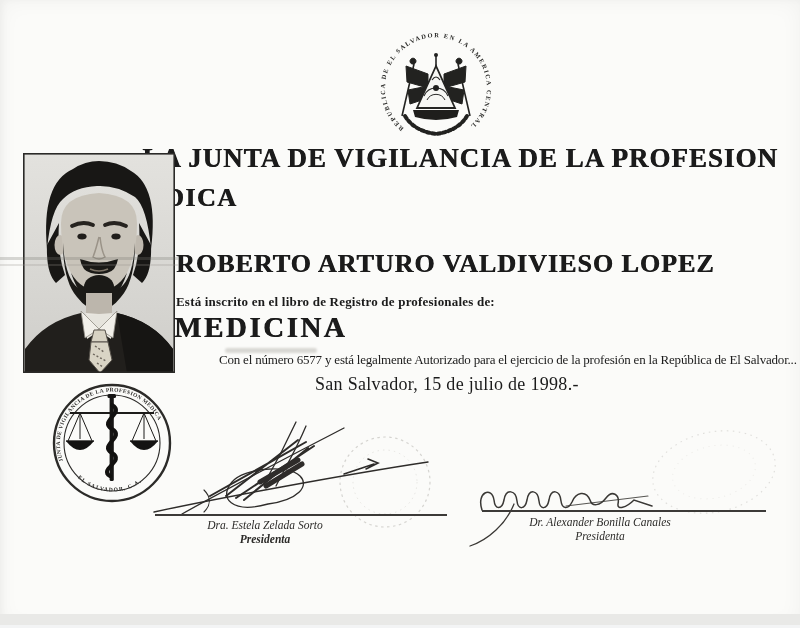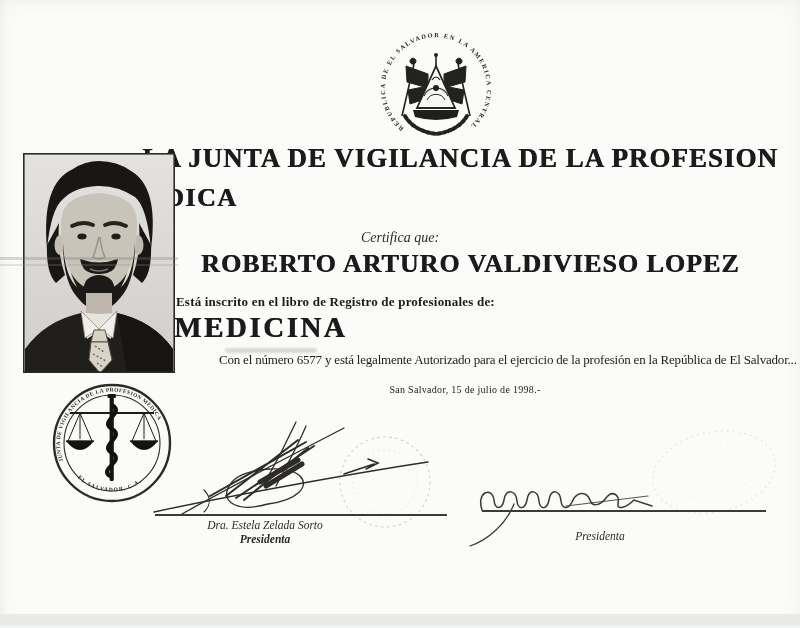--- a/index.html
+++ b/index.html
@@ -12,27 +12,27 @@
   .abs{position:absolute;}
   .bottom-band{left:0;top:614px;width:800px;height:12px;background:#e9e9e7;}
   .bottom-edge{left:0;top:625px;width:800px;height:3px;background:#f3f4f5;}
 
   .title-1{left:140px;top:143px;width:640px;text-align:center;font-size:27px;font-weight:700;
     letter-spacing:1px;text-shadow:0.6px 0 0 currentColor;white-space:nowrap;}
   .title-2{left:120px;top:183px;width:600px;text-align:left;font-size:26px;font-weight:700;
     letter-spacing:1.5px;text-shadow:0.6px 0 0 currentColor;}
   .certifica{left:280px;top:230px;width:240px;text-align:center;font-style:italic;font-size:14px;color:#2a2a28;}
   .holder-name{left:176px;top:249px;font-size:26px;font-weight:700;letter-spacing:1px;
-    text-shadow:0.6px 0 0 currentColor;white-space:nowrap;padding-left:25px;}
+    text-shadow:0.6px 0 0 currentColor;white-space:nowrap;}
   .registry{left:176px;top:294px;font-size:13px;font-weight:700;letter-spacing:0.2px;}
   .profession{left:174px;top:311px;font-size:29px;font-weight:700;letter-spacing:2.5px;
     text-shadow:0.6px 0 0 currentColor;}
   .number-line{left:176px;top:352px;font-size:13px;font-weight:400;letter-spacing:-0.2px;white-space:nowrap;margin-left:43px;}
   .number-smudge{left:225px;top:348px;width:92px;height:5px;background:rgba(165,162,155,0.4);filter:blur(1px);border-radius:3px;}
-  .date-line{left:315px;top:384px;width:300px;text-align:center;font-size:10px;letter-spacing:0.3px;}
+  .date-line{left:315px;top:374px;width:300px;font-size:18px;letter-spacing:0.3px;}
 
   .sig-line{border-top:2px solid #3c3a38;height:0;}
   .sig-line-left{left:155px;top:514px;width:292px;}
   .sig-line-right{left:482px;top:510px;width:284px;}
   .sig-name{font-style:italic;font-size:11.5px;text-align:center;color:#2b2a28;}
   .sig-title{font-style:italic;font-size:11.5px;text-align:center;color:#2b2a28;}
   .sig-name-left{left:165px;top:519px;width:200px;}
   .sig-title-left{left:165px;top:533px;width:200px;font-weight:bold;}
   .sig-name-right{left:500px;top:516px;width:200px;}
   .sig-title-right{left:500px;top:530px;width:200px;}
@@ -129,21 +129,20 @@
     <path d="M71,177 L82,177 L85,189 L68,189 Z" fill="#d7d2c3" stroke="#56514a" stroke-width="1"></path>
     <path d="M68,189 L85,189 L89,207 L77,220 L66,207 Z" fill="#d9d4c5" stroke="#56514a" stroke-width="1"></path>
     <path d="M72,193 L81,199 M70,201 L83,208 M74,210 L80,214" stroke="#6b645b" stroke-width="1.4" stroke-dasharray="2 2" fill="none"></path>
 
     <rect x="0.8" y="0.8" width="150.4" height="218.4" fill="none" stroke="#2b2a28" stroke-width="1.6"></rect>
   </svg>
 
   <div class="abs streak streak-1"></div>
   <div class="abs streak streak-2"></div>
 
-  <div class="abs certifica">Certifica que:</div>
   <div class="abs holder-name">ROBERTO ARTURO VALDIVIESO LOPEZ</div>
   <div class="abs registry">Está inscrito en el libro de Registro de profesionales de:</div>
   <div class="abs profession">MEDICINA</div>
   <div class="abs number-smudge"></div>
   <div class="abs number-line">
     <span>Con el número </span><span>6577</span><span> y está legalmente Autorizado para el ejercicio de la profesión en la República de El Salvador...</span>
   </div>
   <div class="abs date-line">San Salvador, 15 de julio de 1998.-</div>
 
   <svg class="abs" style="left:46px;top:383px;" width="132" height="124" viewBox="0 0 132 124">
@@ -208,17 +207,18 @@
       <path d="M98,30 L180,20" stroke-width="1.1" opacity="0.85"></path>
       <path d="M2,70 C20,64 38,48 46,28" stroke-width="1.3"></path>
     </g>
   </svg>
 
   <div class="abs sig-line sig-line-left"></div>
   <div class="abs sig-name sig-name-left">Dra. Estela Zelada Sorto</div>
   <div class="abs sig-title sig-title-left">Presidenta</div>
 
   <div class="abs sig-line sig-line-right"></div>
+  <div class="abs sig-name sig-name-right">Dr. Alexander Bonilla Canales</div>
   <div class="abs sig-title sig-title-right">Presidenta</div>
 
   <div class="abs bottom-band"></div>
   <div class="abs bottom-edge"></div>
 </div>
 
 </body></html>

